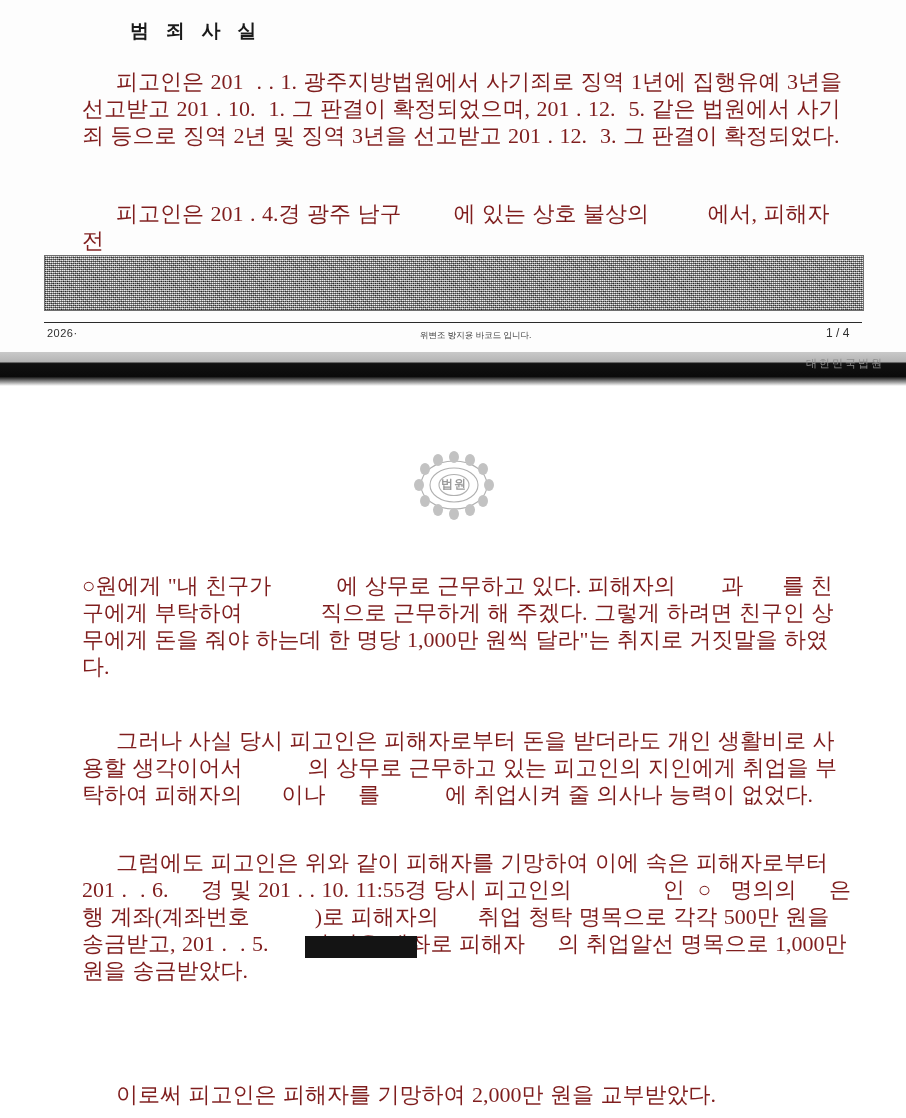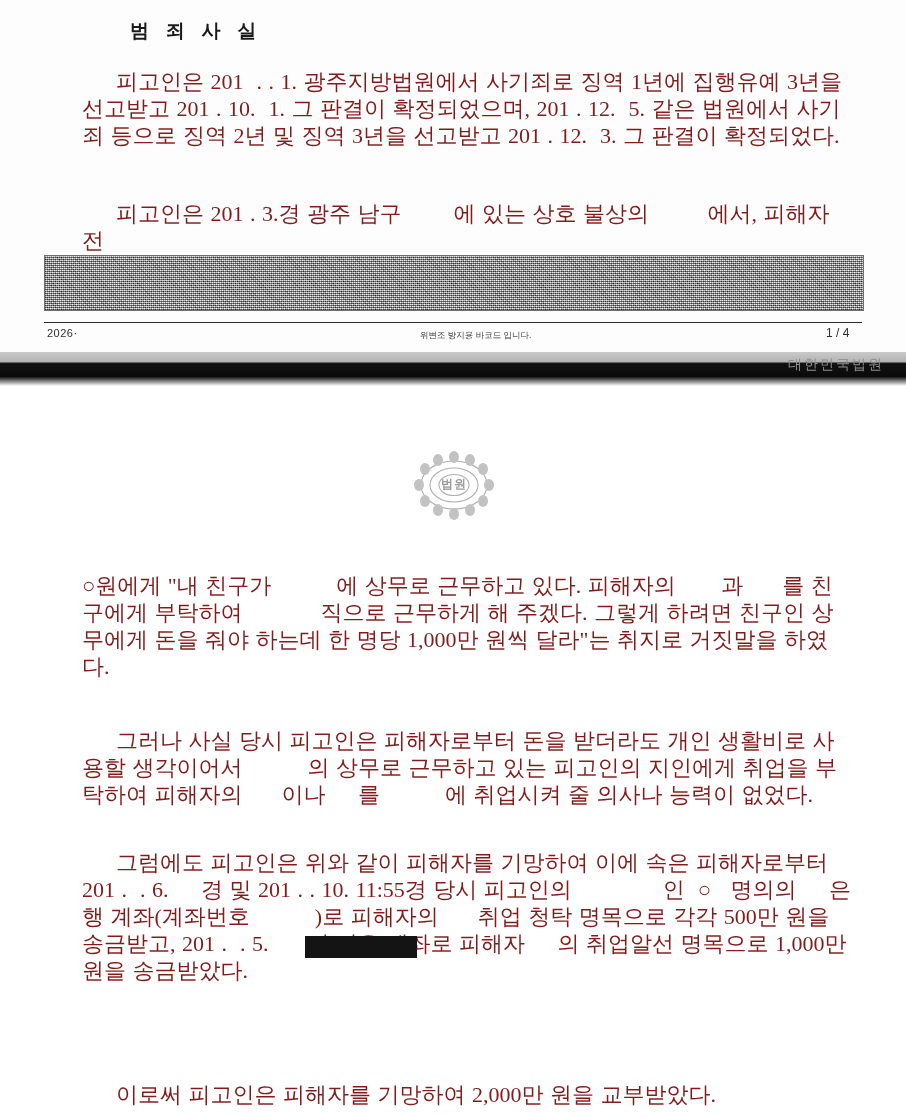--- a/index.html
+++ b/index.html
@@ -102,21 +102,21 @@
     top: 352px;
     width: 906px;
     height: 34px;
     background: linear-gradient(180deg, #c9c9c9 0%, #b5b5b5 28%, #111 34%, #0a0a0a 72%, #ffffff 100%);
   }
   #watermark {
     position: absolute;
     right: 22px;
     top: 356px;
     font-family: "Liberation Sans", sans-serif;
-    font-size: 14px;
+    font-size: 11px;
     letter-spacing: 2px;
     color: #8d8d8d;
   }
 
   
   #page-two {
     position: absolute;
     left: 0;
     top: 386px;
     width: 882px;
@@ -165,21 +165,21 @@
 </style>
 </head>
 <body>
 
 <div id="page-one">
 
   <div class="doc-title">범 죄 사 실</div>
 
   <div class="para" id="p1-para1">피고인은 201  . . 1. 광주지방법원에서 사기죄로 징역 1년에 집행유예 3년을 선고받고 201 . 10.  1. 그 판결이 확정되었으며, 201 . 12.  5. 같은 법원에서 사기죄 등으로 징역 2년 및 징역 3년을 선고받고 201 . 12.  3. 그 판결이 확정되었다.</div>
 
-  <div class="para" id="p1-para2">피고인은 201 . 3.경 광주 남구        에 있는 상호 불상의         에서, 피해자 전</div>
+  <div class="para" id="p1-para2">피고인은 201 . 4.경 광주 남구        에 있는 상호 불상의         에서, 피해자 전</div>
 
   <div id="redaction-band"></div>
 
   <div id="footer-rule"></div>
 
   <div class="footer-text" id="footer-left">2026·</div>
 
   <div class="footer-text" id="footer-center">위변조 방지용 바코드 입니다.</div>
 
   <div class="footer-text" id="footer-right">1 / 4</div>

